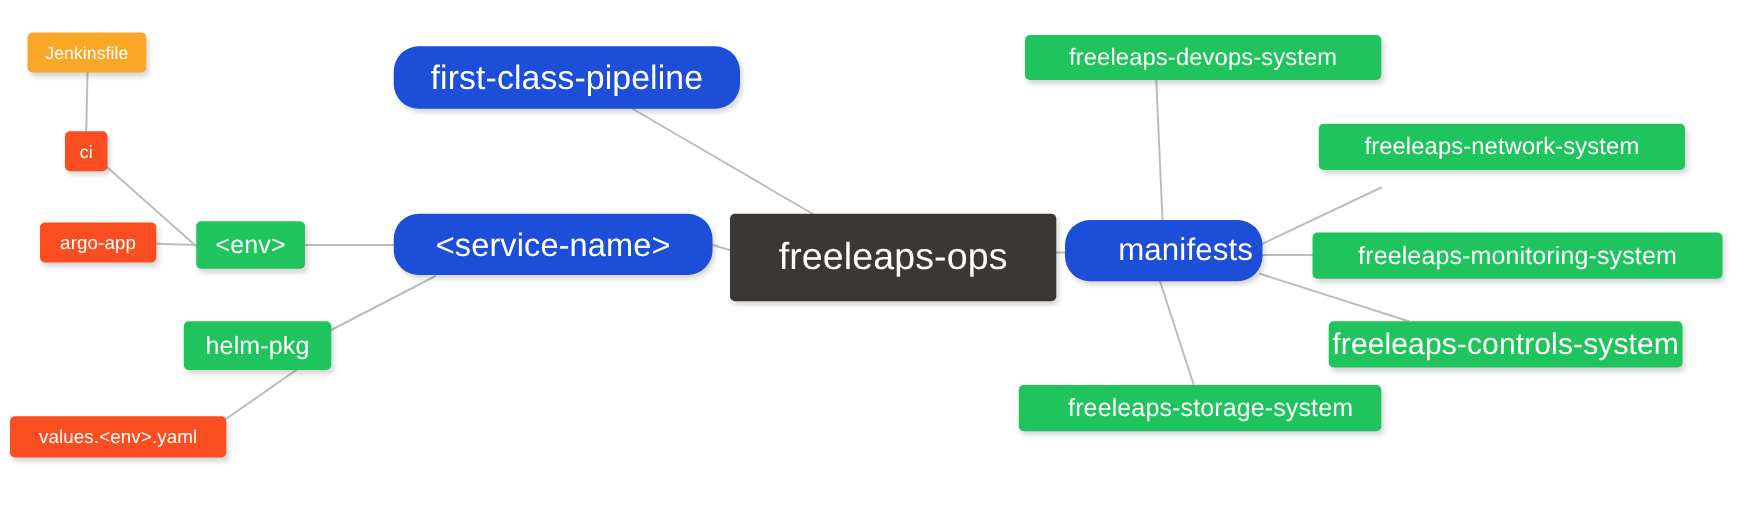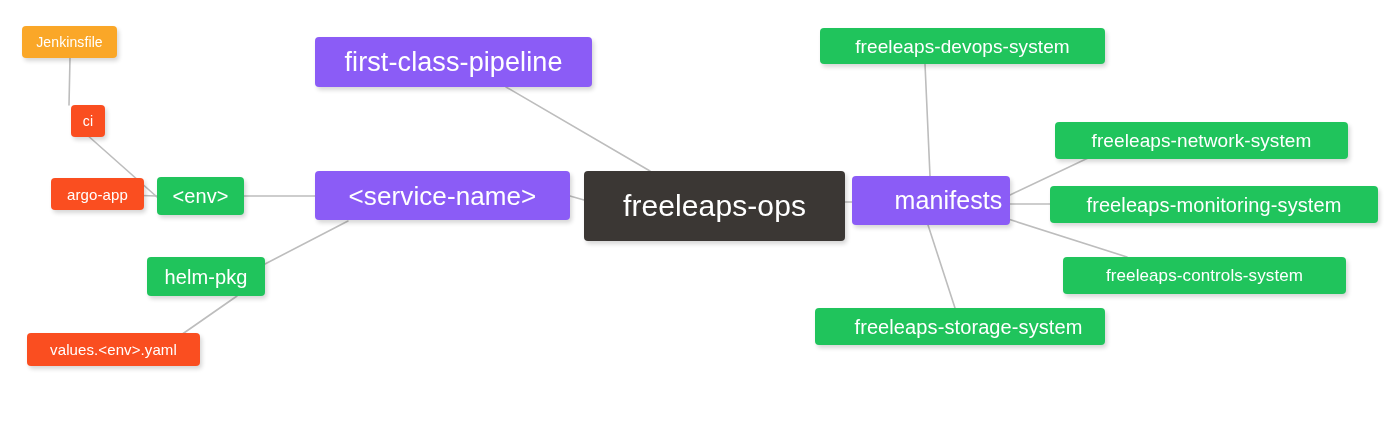--- a/index.html
+++ b/index.html
@@ -36,24 +36,24 @@
     border-radius: 4px;
     color: #ffffff;
     white-space: nowrap;
     line-height: 1;
     letter-spacing: 0.1px;
     box-shadow: 2px 3px 4px rgba(0,0,0,0.16);
     cursor: pointer;
     user-select: none;
   }
   .n-root   { background: #3b3734; }
-  .n-blue   { background: #8b5cf6; }
+  .n-blue   { background: #1d4ed8; border-radius: 20px; }
   .n-green  { background: #20c45c; }
   .n-orange { background: #faa728; }
-  .n-red    { background: #fa4e20; margin-left: 19px; }
+  .n-red    { background: #fa4e20; }
 </style>
 </head>
 <body>
 
 <div id="canvas">
   <svg id="edges" width="1390" height="421" viewBox="0 0 1390 421">
       <line x1="70" y1="58" x2="69" y2="105" stroke="#bdbdbd" stroke-width="1.6" stroke-linecap="round"></line>
       <line x1="86" y1="134" x2="157" y2="197" stroke="#bdbdbd" stroke-width="1.6" stroke-linecap="round"></line>
       <line x1="125" y1="195" x2="157" y2="196" stroke="#bdbdbd" stroke-width="1.6" stroke-linecap="round"></line>
       <line x1="244" y1="196" x2="315" y2="196" stroke="#bdbdbd" stroke-width="1.6" stroke-linecap="round"></line>
@@ -94,25 +94,25 @@
     </div>
     <div class="node n-root" style="left: 584px; top: 171px; width: 261px; height: 70px; font-size: 30px;">
       <span>freeleaps-ops</span>
     </div>
     <div class="node n-blue" style="left: 852px; top: 176px; width: 158px; height: 49px; font-size: 25px; padding-left: 35px;">
       <span>manifests</span>
     </div>
     <div class="node n-green" style="left: 800px; top: 28px; width: 285px; height: 36px; font-size: 19px; margin-left: 20px;">
       <span>freeleaps-devops-system</span>
     </div>
-    <div class="node n-green" style="left: 1055px; top: 122px; width: 293px; height: 37px; font-size: 19px;">
+    <div class="node n-green" style="left: 1055px; top: 99px; width: 293px; height: 37px; font-size: 19px;">
       <span>freeleaps-network-system</span>
     </div>
     <div class="node n-green" style="left: 1050px; top: 186px; width: 328px; height: 37px; font-size: 20px;">
       <span>freeleaps-monitoring-system</span>
     </div>
-    <div class="node n-green" style="left: 1063px; top: 257px; width: 283px; height: 37px; font-size: 17px;">
+    <div class="node n-green" style="left: 1063px; top: 257px; width: 283px; height: 37px; font-size: 24px;">
       <span>freeleaps-controls-system</span>
     </div>
     <div class="node n-green" style="left: 815px; top: 308px; width: 290px; height: 37px; font-size: 20px; padding-left: 17px;">
       <span>freeleaps-storage-system</span>
     </div>
   </div>
 
 </body></html>

